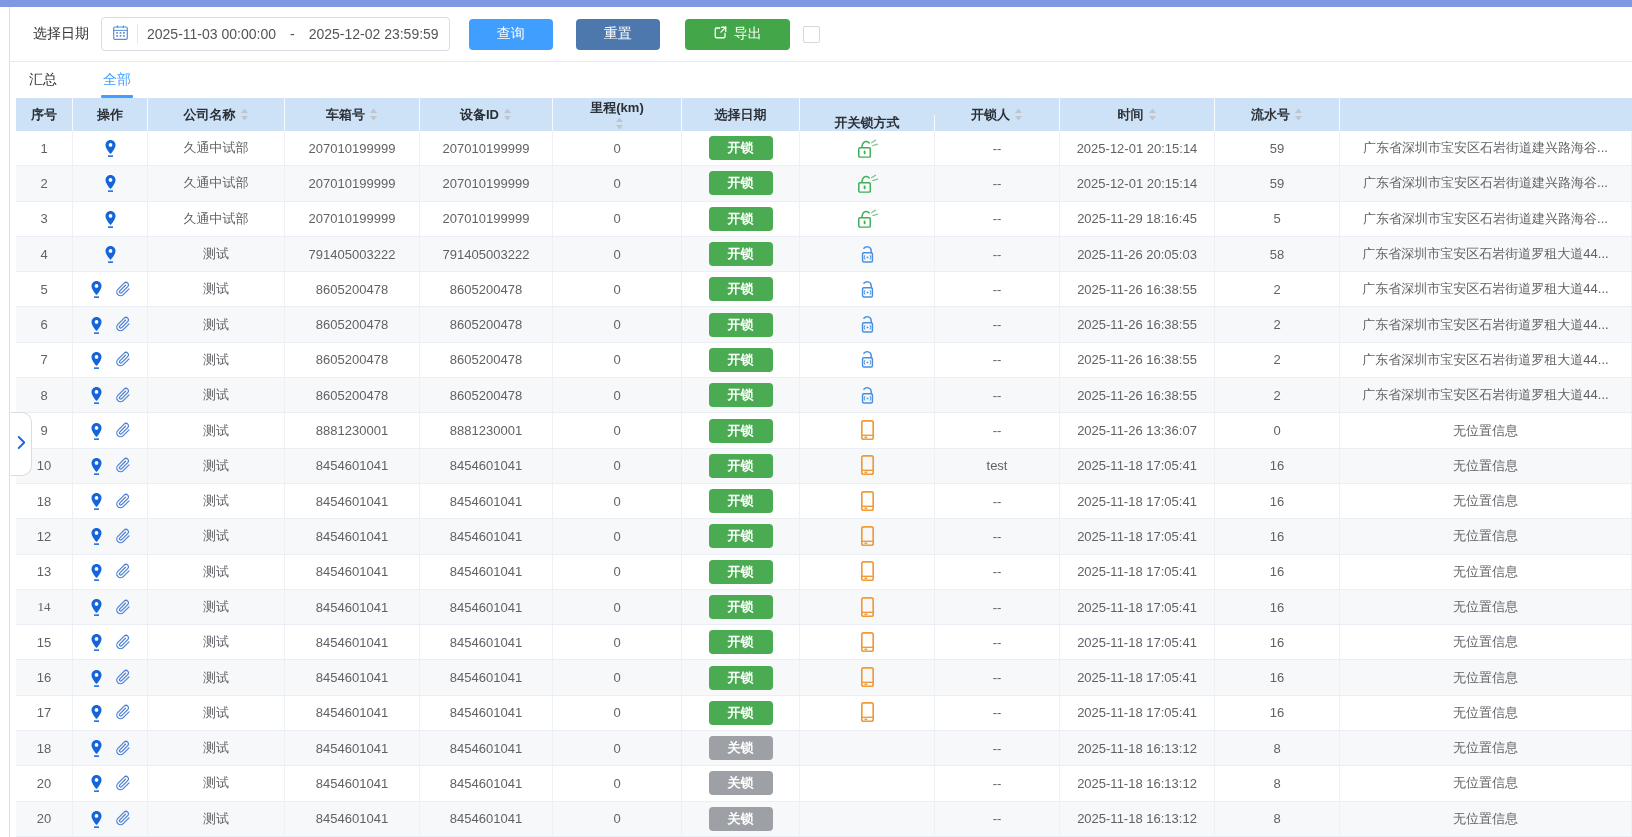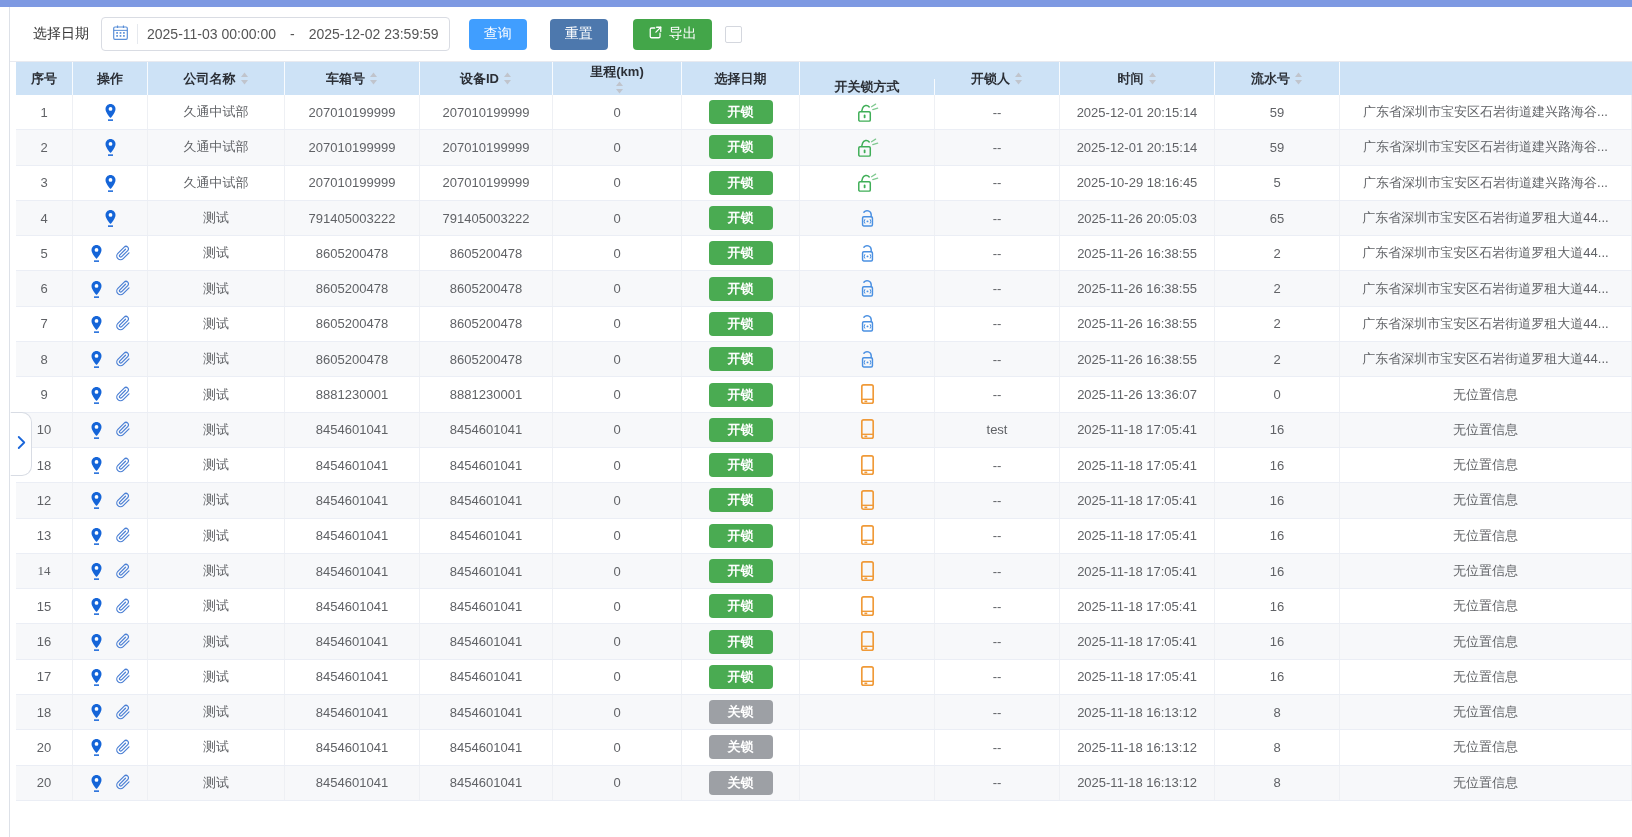--- a/index.html
+++ b/index.html
@@ -10,21 +10,21 @@
   .expander{position:absolute;left:10px;top:412px;width:20px;height:62px;background:#fff;
             border:1px solid #d8dce4;border-left:1px solid #fff;border-radius:0 10px 10px 0;
             display:flex;align-items:center;justify-content:center;cursor:pointer;z-index:5;}
   .content{position:absolute;left:10px;top:7px;right:0;bottom:0;}
   .toolbar{display:flex;align-items:center;height:54px;padding-left:23px;border-bottom:1px solid #e8eaf0;}
   .date-label{font-size:14px;color:#333;margin-right:12px;}
   .date-input{display:flex;align-items:center;height:32px;border:1px solid #d9dce3;border-radius:4px;
               padding:0 10px;color:#555;font-size:14px;background:#fff;cursor:pointer;}
   .cal-sep{width:1px;height:20px;background:#e6e9ee;margin:0 9px 0 8px;}
   .date-dash{margin:0 14px;color:#555;}
-  .btn{height:31px;border:none;border-radius:4px;color:#fff;font-size:14px;padding:0 15px;
+  .btn{height:31px;border:none;border-radius:4px;color:#fff;font-size:14px;padding:0 28px;
        display:inline-flex;align-items:center;gap:6px;cursor:pointer;font-family:Liberation Mono, monospace;}
   .btn-query{margin-left:19px;}
   .btn-reset{margin-left:23px;}
   .btn-export{margin-left:25px;}
   .checkbox{width:15px;height:15px;border:1px solid #d4d7de;border-radius:2px;margin-left:13px;background:#fff;cursor:pointer;}
   .tabs{display:flex;align-items:flex-end;height:36px;padding-left:17px;gap:42px;}
   .tab{font-size:14px;color:#303133;padding:0 2px 9px;position:relative;cursor:pointer;}
   .tab.active{color:#409eff;}
   .tab.active .tab-underline{position:absolute;left:0;right:0;bottom:0;height:3px;background:#409eff;border-radius:1px;}
   .table{margin-left:6px;}
@@ -88,20 +88,29 @@
               <path d="M9 4H4.8A1.8 1.8 0 0 0 3 5.8v9.4A1.8 1.8 0 0 0 4.8 17h9.4a1.8 1.8 0 0 0 1.8-1.8V11" fill="none" stroke="#fff" stroke-width="1.7" stroke-linecap="round"></path>
               <path d="M11.5 3H17v5.5" fill="none" stroke="#fff" stroke-width="1.7" stroke-linecap="round" stroke-linejoin="round"></path>
               <path d="M17 3l-6.5 6.5" stroke="#fff" stroke-width="1.7" stroke-linecap="round"></path>
             </svg>
         </span>
         <span>导出</span>
       </button>
       <span class="checkbox"></span>
     </div>
 
+    <div class="tabs">
+      <div class="tab">
+        <span>汇总</span>
+      </div>
+      <div class="tab active">
+        <span>全部</span>
+        <span class="tab-underline"></span>
+      </div>
+    </div>
 
     <div class="table">
       <div class="thead" id="thead" style="background: rgb(205, 226, 246);">
           <div class="th" style="width: 57px;">
             <span>序号</span>
           </div>
           <div class="th" style="width: 75px;">
             <span>操作</span>
           </div>
           <div class="th" style="width: 137px;">
@@ -263,21 +272,21 @@
               <span class="method-icon">
     <svg width="28" height="23" viewBox="0 0 34 28">
                   <rect x="7" y="13" width="14" height="11.5" rx="1.5" fill="none" stroke="#3fae57" stroke-width="1.8"></rect>
                   <rect x="13" y="16.5" width="2.2" height="4.5" rx="1" fill="#3fae57"></rect>
                   <path d="M10.5 12.6l1.2-4a4.6 4.6 0 0 1 8-1.3" fill="none" stroke="#3fae57" stroke-width="1.8" stroke-linecap="round"></path>
                   <path d="M22.5 7l5-3.2M24 10.5l6-1.8" stroke="#3fae57" stroke-width="1.5" stroke-linecap="round" opacity=".65"></path>
                 </svg>
               </span>
             </div>
             <div class="td col-unlocker" style="width: 125px;">--</div>
-            <div class="td col-time" style="width: 155px;">2025-10-29 18:16:45</div>
+            <div class="td col-time" style="width: 155px;">2025-11-29 18:16:45</div>
             <div class="td col-serial" style="width: 125px;">5</div>
             <div class="td col-location" style="flex: 1 1 0%;">广东省深圳市宝安区石岩街道建兴路海谷...</div>
           </div>
           <div class="tr even">
             <div class="td col-index" style="width: 57px;">4</div>
             <div class="td col-ops" style="width: 75px;">
               <span class="op-icon">
     <svg width="15" height="20" viewBox="0 0 24 30">
                   <path d="M12 2C7.6 2 4 5.6 4 10c0 6 8 14.5 8 14.5S20 16 20 10c0-4.4-3.6-8-8-8z" fill="#1565d8"></path>
                   <circle cx="12" cy="10" r="3" fill="#fff"></circle>
@@ -297,21 +306,21 @@
     <svg width="23" height="23" viewBox="0 0 28 28">
                   <path d="M18.5 12V9.2A5 5 0 0 0 9.6 6.4" fill="none" stroke="#4a90e2" stroke-width="1.8" stroke-linecap="round"></path>
                   <rect x="8" y="12" width="12" height="11" rx="1.5" fill="none" stroke="#4a90e2" stroke-width="1.8"></rect>
                   <circle cx="14" cy="17.5" r="1.2" fill="#4a90e2"></circle>
                   <path d="M10.9 14.8a4.8 4.8 0 0 0 0 5.4M17.1 14.8a4.8 4.8 0 0 1 0 5.4" fill="none" stroke="#4a90e2" stroke-width="1.2"></path>
                 </svg>
               </span>
             </div>
             <div class="td col-unlocker" style="width: 125px;">--</div>
             <div class="td col-time" style="width: 155px;">2025-11-26 20:05:03</div>
-            <div class="td col-serial" style="width: 125px;">65</div>
+            <div class="td col-serial" style="width: 125px;">58</div>
             <div class="td col-location" style="flex: 1 1 0%;">广东省深圳市宝安区石岩街道罗租大道44...</div>
           </div>
           <div class="tr">
             <div class="td col-index" style="width: 57px;">5</div>
             <div class="td col-ops" style="width: 75px;">
               <span class="op-icon">
     <svg width="15" height="20" viewBox="0 0 24 30">
                   <path d="M12 2C7.6 2 4 5.6 4 10c0 6 8 14.5 8 14.5S20 16 20 10c0-4.4-3.6-8-8-8z" fill="#1565d8"></path>
                   <circle cx="12" cy="10" r="3" fill="#fff"></circle>
                   <path d="M8 28h8" stroke="#1565d8" stroke-width="2.4"></path>

